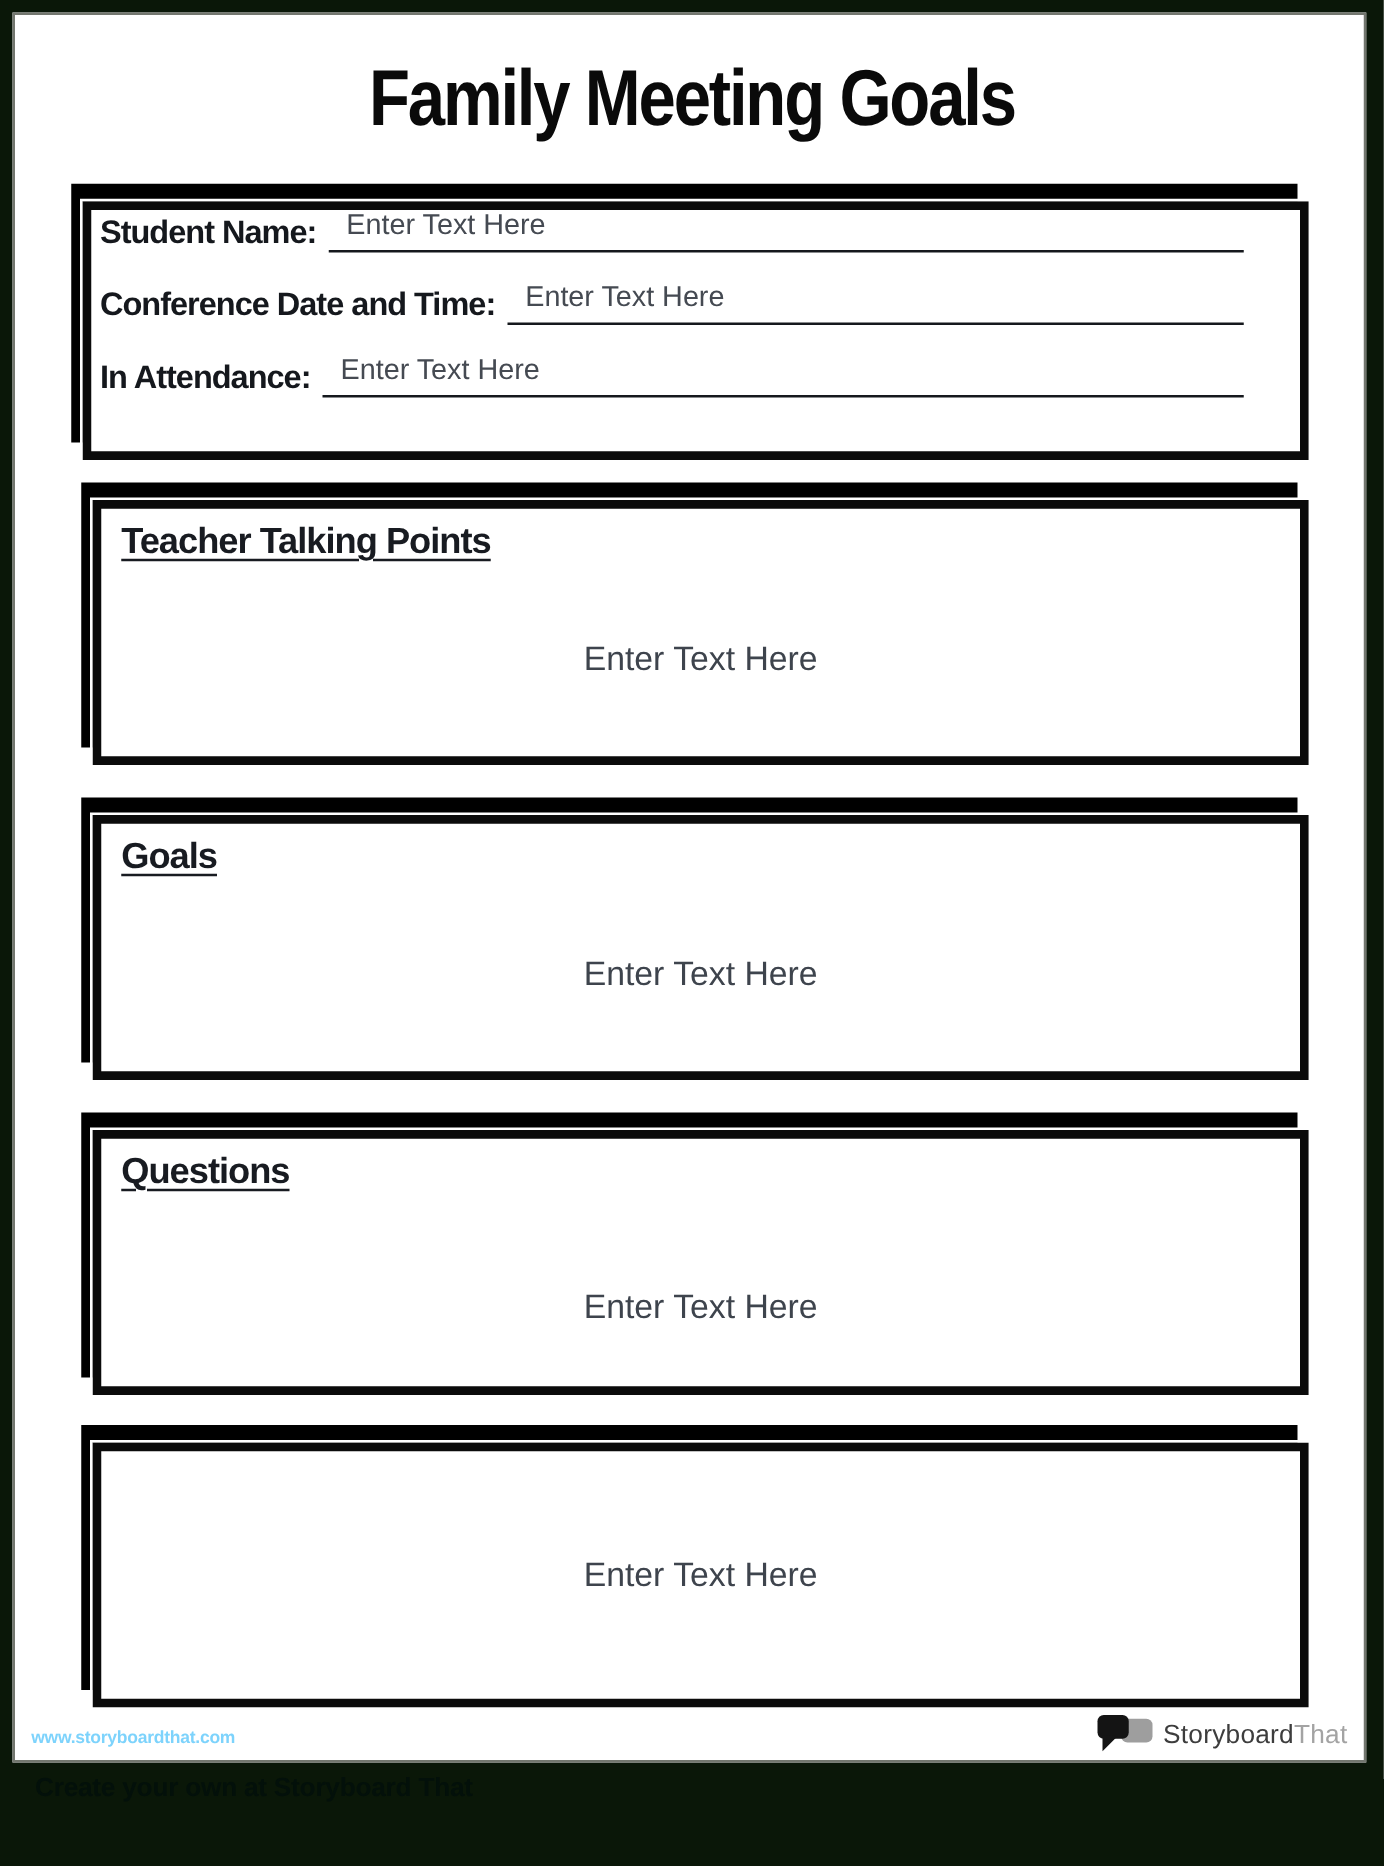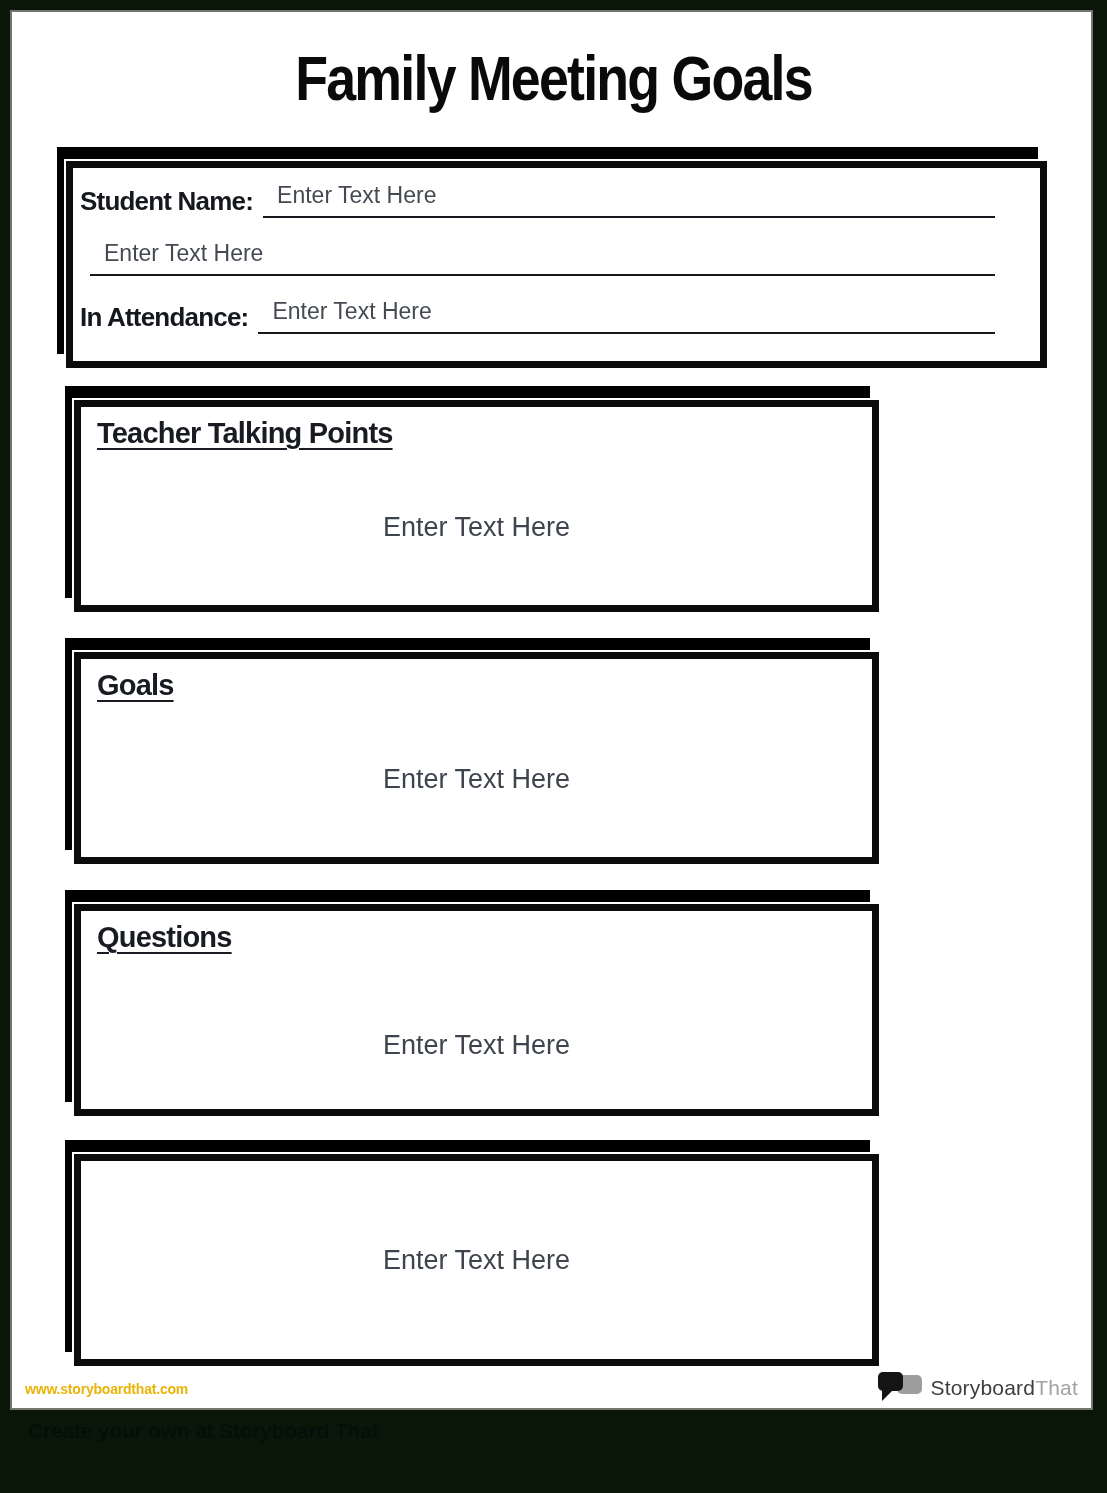--- a/index.html
+++ b/index.html
@@ -34,51 +34,51 @@
     outline:2px solid #ffffff;
     box-shadow:-9px -14px 0 0 #000;
     z-index:2;
   }
   .info-panel {
     left:66px; top:161px; width:981px; height:207px;
     padding:0 45px 0 7px;
     display:flex; flex-direction:column;
   }
   .info-row { display:flex; align-items:flex-end; height:58px; }
-  .info-row.first { height:50px; }
+  .info-row.first { height:34px; }
   .info-label {
     font-weight:bold; font-size:26px; color:#15181d; letter-spacing:-0.8px;
     white-space:nowrap; padding-bottom:1px;
   }
   .info-line {
     flex:1; margin-left:10px;
     border-bottom:2px solid #15181d;
     padding:0 0 7px 14px;
     font-size:23px; color:#454a52;
     white-space:nowrap; overflow:hidden;
   }
   .section {
-    left:74px; width:805px; height:212px;
+    left:74px; width:973px; height:212px;
     display:flex; flex-direction:column;
   }
   .section-heading {
     margin:10px 0 0 16px; width:fit-content;
     font-weight:bold; font-size:29px; color:#181b21; letter-spacing:-0.8px;
     text-decoration:underline; text-decoration-thickness:2px; text-underline-offset:5px;
     white-space:nowrap;
   }
   .section-body {
     flex:1; display:flex; align-items:center; justify-content:center;
     font-size:27px; color:#3e444d;
   }
   .s1 { top:400px; } .s2 { top:652px; } .s3 { top:904px;gap:28px; } .s4 { top:1154px; }
   
   .site-url {
     position:absolute; left:25px; top:1381px; z-index:3;
-    font-size:14px; font-weight:bold; color:#eab308; letter-spacing:-0.2px;
+    font-size:14px; font-weight:bold; color:#7dd3fc; letter-spacing:-0.2px;
   }
   .logo {
     position:absolute; right:29px; top:1371px; height:34px; z-index:3;
     display:flex; align-items:center; gap:7px;
   }
   .logo-text { font-size:21px; letter-spacing:0.2px; white-space:nowrap; }
   .logo-text .primary { color:#3d3d3d; }
   .logo-text .secondary { color:#a3a3a3; }
   .banner-text {
     position:absolute; left:28px; top:1419px; z-index:3;
@@ -93,20 +93,21 @@
 <div class="title">
   <span>Family Meeting Goals</span>
 </div>
 
 <div class="panel info-panel">
   <div class="info-row first">
     <span class="info-label">Student Name:</span>
     <span class="info-line">Enter Text Here</span>
   </div>
   <div class="info-row">
+    <span class="info-label">Conference Date and Time:</span>
     <span class="info-line">Enter Text Here</span>
   </div>
   <div class="info-row">
     <span class="info-label">In Attendance:</span>
     <span class="info-line">Enter Text Here</span>
   </div>
 </div>
 
 <div class="panel section s1">
   <div class="section-heading">Teacher Talking Points</div>

